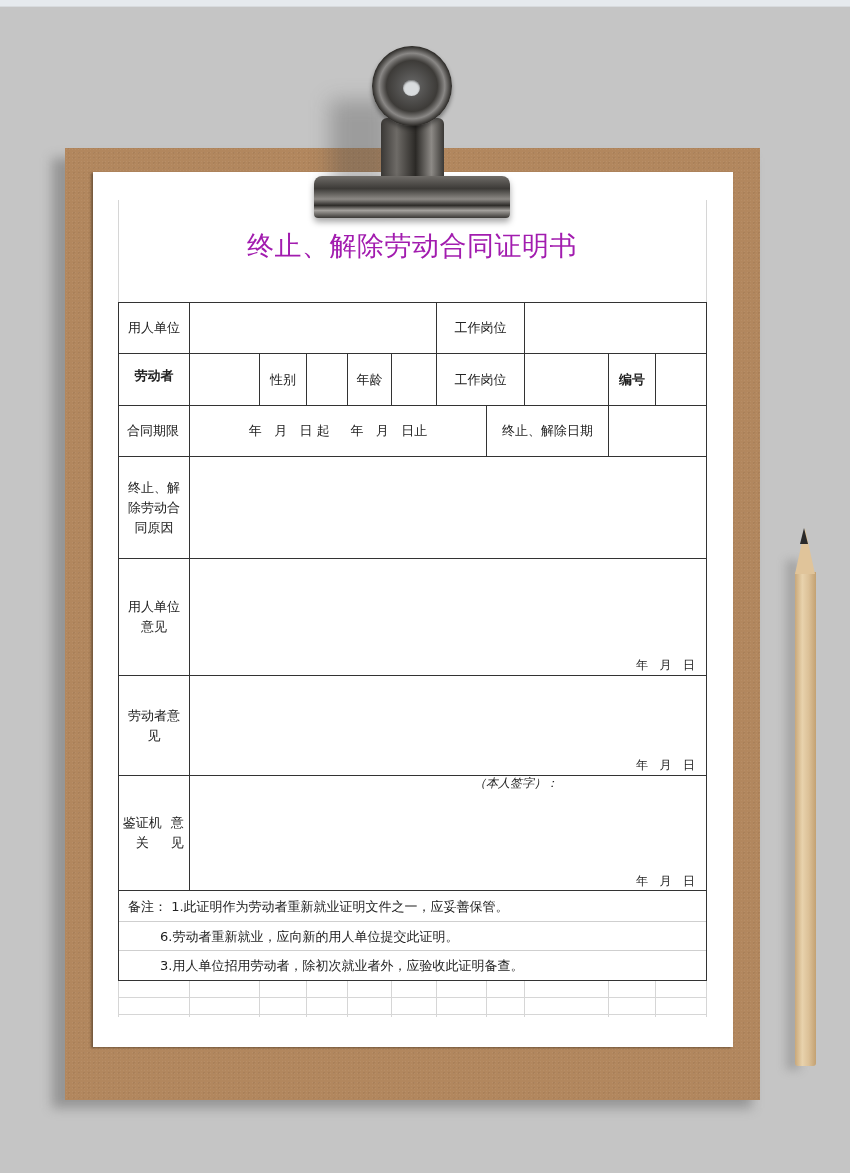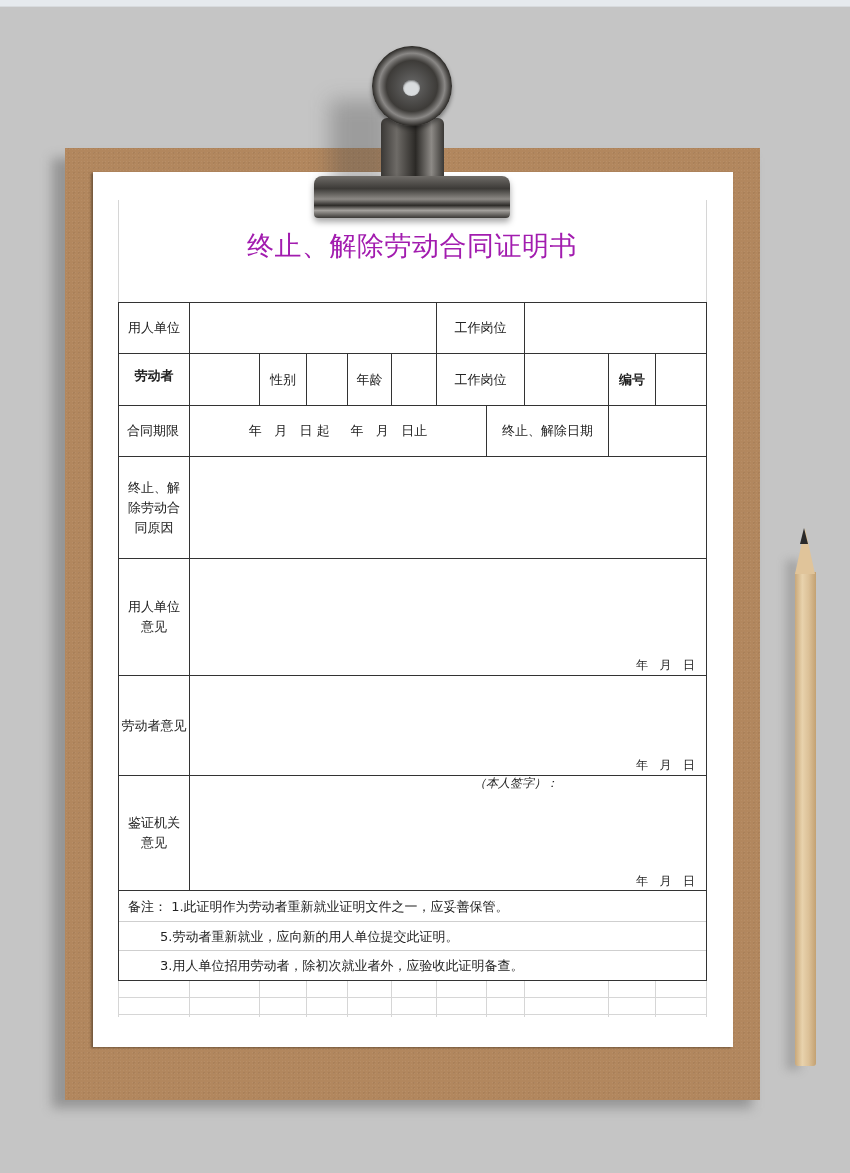--- a/index.html
+++ b/index.html
@@ -179,37 +179,37 @@
   </div>
   <div class="cell-label" style="left:190px; top:457px; width:516px; height:101px;"></div>
 
   <div class="cell-label" style="left:119px; top:559px; width:70px; height:116px; flex-direction:column;">
     <span>用人单位</span>
     <span>意见</span>
   </div>
   <div class="cell-label" style="left:190px; top:559px; width:516px; height:116px;"></div>
   <div class="date-text" style="left:636px; top:657px;">年   月   日</div>
 
-  <div class="cell-label" style="left:119px; top:676px; width:70px; height:99px; flex-direction:row;">
+  <div class="cell-label" style="left:119px; top:676px; width:70px; height:99px; flex-direction:column;">
     <span>劳动者意</span>
     <span>见</span>
   </div>
   <div class="cell-label" style="left:190px; top:676px; width:516px; height:99px;"></div>
   <div class="date-text" style="left:474px; top:775px;font-style:italic;">（本人签字）：</div>
   <div class="date-text" style="left:636px; top:757px;">年   月   日</div>
 
-  <div class="cell-label" style="left:119px; top:776px; width:70px; height:114px; flex-direction:column;">
+  <div class="cell-label" style="left:119px; top:776px; width:70px; height:114px; flex-direction:row;">
     <span>鉴证机关</span>
     <span>意见</span>
   </div>
   <div class="cell-label" style="left:190px; top:776px; width:516px; height:114px;"></div>
   <div class="date-text" style="left:636px; top:873px;">年   月   日</div>
 
   <div class="note" style="left:128px; top:898px;">备注： 1.此证明作为劳动者重新就业证明文件之一，应妥善保管。</div>
-  <div class="note" style="left:160px; top:928px;">5.劳动者重新就业，应向新的用人单位提交此证明。</div>
+  <div class="note" style="left:160px; top:928px;">6.劳动者重新就业，应向新的用人单位提交此证明。</div>
   <div class="note" style="left:160px; top:957px;">3.用人单位招用劳动者，除初次就业者外，应验收此证明备查。</div>
 </div>
 
 <div>
   <div class="gridline-h" style="left:118px; top:997px; width:589px;"></div>
   <div class="gridline-h" style="left:118px; top:1014px; width:589px;"></div>
   <div class="gridline-v" style="left:118px; top:981px; height:36px;"></div>
   <div class="gridline-v" style="left:189px; top:981px; height:36px;"></div>
   <div class="gridline-v" style="left:259px; top:981px; height:36px;"></div>
   <div class="gridline-v" style="left:306px; top:981px; height:36px;"></div>

